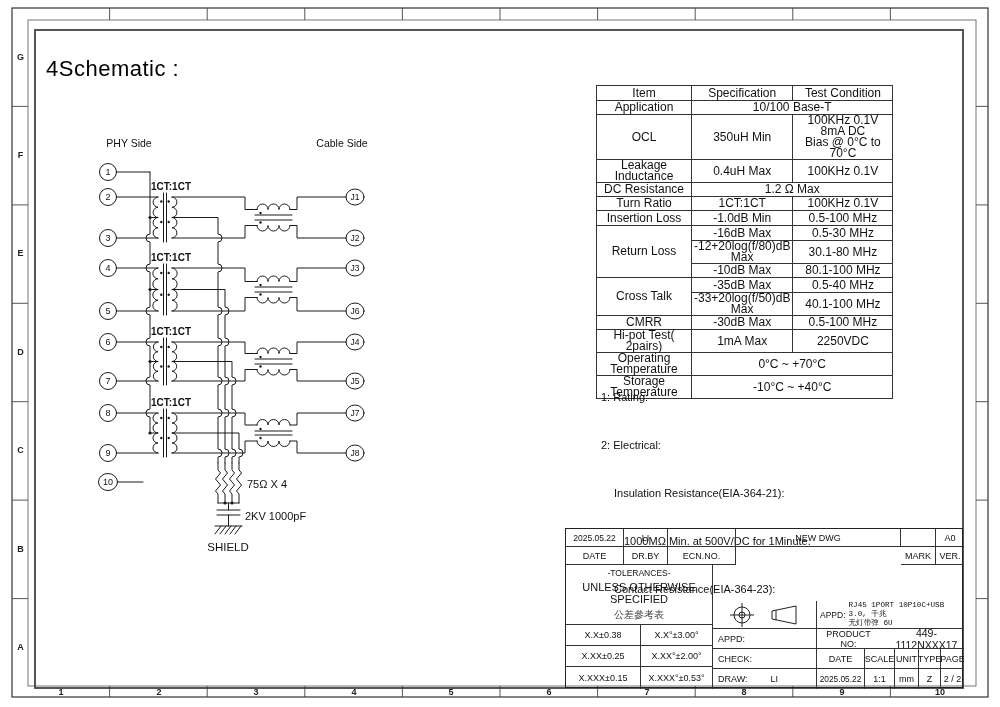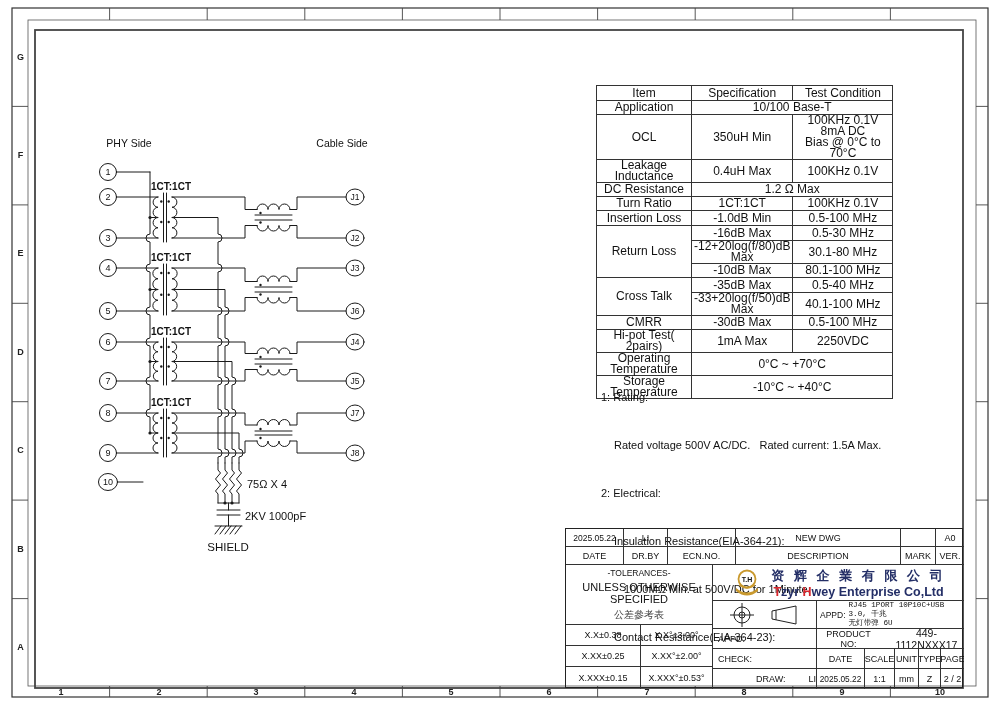--- a/index.html
+++ b/index.html
@@ -62,20 +62,21 @@
   <div class="zone-number" style="left:144px">2</div>
   <div class="zone-number" style="left:241px">3</div>
   <div class="zone-number" style="left:339px">4</div>
   <div class="zone-number" style="left:436px">5</div>
   <div class="zone-number" style="left:534px">6</div>
   <div class="zone-number" style="left:632px">7</div>
   <div class="zone-number" style="left:729px">8</div>
   <div class="zone-number" style="left:827px">9</div>
   <div class="zone-number" style="left:925px">10</div>
 
+  <div class="h1" style="left:46px;top:56px">4Schematic :</div>
 
   <svg class="frame-svg" style="left:85px;top:132px" width="310" height="440" viewBox="0 0 310 440" fill="none" stroke="#1a1a1a" stroke-width="1" stroke-linecap="round">
 
     <text x="44" y="15" font-size="10.5" text-anchor="middle" stroke="none">PHY Side</text>
     <text x="257" y="15" font-size="10.5" text-anchor="middle" stroke="none">Cable Side</text>
 
     <g>
       <circle cx="23" cy="40" r="8.5"></circle>
         <text x="23" y="43" font-size="9" text-anchor="middle" stroke="none">1</text>
         <path d="M31.5 40H65"></path>
@@ -328,21 +329,20 @@
         </tr>
     <tr class="rh">
           <td>Storage Temperature</td>
           <td colspan="2">-10°C ~ +40°C</td>
         </tr>
   </tbody>
     </table>
 
   <div class="usb">
     <div class="ind1">1: Rating:</div>
-    <div class="ind2">Rated voltage 500V AC/DC.   Rated current: 1.5A Max.</div>
     <div class="ind1">2: Electrical:</div>
     <div class="ind2">Insulation Resistance(EIA-364-21):</div>
     <div class="ind3">1000MΩ Min. at 500V/DC for 1Minute.</div>
     <div class="ind2">Contact Resistance(EIA-364-23):</div>
     
     
     
   </div>
 
   <div class="tblock">
@@ -350,21 +350,20 @@
     <div class="tb" style="left:0;top:0;width:58px;height:18px;font-size:8.5px">2025.05.22</div>
     <div class="tb" style="left:58px;top:0;width:44px;height:18px">LI</div>
     <div class="tb" style="left:102px;top:0;width:68px;height:18px"></div>
     <div class="tb" style="left:170px;top:0;width:165px;height:18px">NEW DWG</div>
     <div class="tb" style="left:335px;top:0;width:35px;height:18px"></div>
     <div class="tb last" style="left:370px;top:0;width:28px;height:18px">A0</div>
 
     <div class="tb" style="left:0;top:18px;width:58px;height:18px">DATE</div>
     <div class="tb" style="left:58px;top:18px;width:44px;height:18px">DR.BY</div>
     <div class="tb" style="left:102px;top:18px;width:68px;height:18px">ECN.NO.</div>
-    <div class="tb" style="left:170px;top:18px;width:165px;height:18px">DESCRIPTION</div>
     <div class="tb" style="left:335px;top:18px;width:35px;height:18px">MARK</div>
     <div class="tb last" style="left:370px;top:18px;width:28px;height:18px">VER.</div>
 
     <div class="tb" style="left:0;top:36px;width:147px;height:60px;flex-direction:column;justify-content:center;gap:3px">
       <div style="font-size:8.5px">-TOLERANCES-</div>
       <div style="font-size:11px">UNLESS OTHERWISE SPECIFIED</div>
       <div style="font-size:10px;color:#444">公差參考表</div>
     </div>
     <div class="tb" style="left:0;top:96px;width:75px;height:21px">
         <div class="tolpair">
@@ -396,32 +395,20 @@
           <span>±0.15</span>
         </div>
       </div>
     <div class="tb noline" style="left:75px;top:138px;width:72px;height:22px">
         <div class="tolpair">
           <span>X.XXX°</span>
           <span>±0.53°</span>
         </div>
       </div>
 
-    <div class="tb last company" style="left:147px;top:36px;width:251px;height:36px">
-      <svg width="34" height="32" viewBox="0 0 34 32">
-        <circle cx="16" cy="12" r="8.5" fill="none" stroke="#c9992e" stroke-width="1.8"></circle>
-        <text x="16" y="14.5" font-size="7" font-weight="bold" text-anchor="middle" fill="#c9992e">T.H</text>
-        <path d="M5 21 Q16 30 27 21 L27 24 Q16 33 5 24 Z" fill="#c9992e"></path>
-        <path d="M8 18 Q16 24 24 18" fill="none" stroke="#c9992e" stroke-width="1.5"></path>
-      </svg>
-      <div>
-        <div class="cn-name" style="color:#232e66">资 辉 企 業 有 限 公 司</div>
-        <div class="en-name" style="color:#232e66"><span style="color:#d8262c">T</span><span>zyr </span><span style="color:#d8262c">H</span><span>wey Enterprise Co,Ltd</span></div>
-      </div>
-    </div>
 
     <div class="tb" style="left:147px;top:72px;width:104px;height:28px">
       <svg width="90" height="24" viewBox="0 0 90 24" fill="none" stroke="#222" stroke-width="1">
         <circle cx="22" cy="12" r="8"></circle>
           <circle cx="22" cy="12" r="3"></circle>
         <path d="M10 12H34 M22 0V24"></path>
         <path d="M52 8 L76 3 L76 21 L52 16 Z"></path>
           <path d="M56 7.2 V16.8"></path>
       </svg>
     </div>
@@ -439,21 +426,21 @@
       <span style="font-size:10.5px">449-1112NXXX17</span>
     </div>
 
     <div class="tb" style="left:147px;top:120px;width:104px;height:20px;justify-content:flex-start;padding-left:5px">CHECK:</div>
     <div class="tb" style="left:251px;top:120px;width:48px;height:20px">DATE</div>
     <div class="tb" style="left:299px;top:120px;width:30px;height:20px">SCALE</div>
     <div class="tb" style="left:329px;top:120px;width:24px;height:20px">UNIT</div>
     <div class="tb" style="left:353px;top:120px;width:22px;height:20px">TYPE</div>
     <div class="tb last" style="left:375px;top:120px;width:23px;height:20px">PAGE</div>
 
-    <div class="tb noline" style="left:147px;top:140px;width:104px;height:20px;justify-content:flex-end;padding-left:5px;gap:23px">
+    <div class="tb noline" style="left:147px;top:140px;width:104px;height:20px;justify-content:flex-start;padding-left:5px;gap:23px">
       <span>DRAW:</span>
       <span>LI</span>
     </div>
     <div class="tb noline" style="left:251px;top:140px;width:48px;height:20px;font-size:8.3px">2025.05.22</div>
     <div class="tb noline" style="left:299px;top:140px;width:30px;height:20px">1:1</div>
     <div class="tb noline" style="left:329px;top:140px;width:24px;height:20px">mm</div>
     <div class="tb noline" style="left:353px;top:140px;width:22px;height:20px">Z</div>
     <div class="tb noline last" style="left:375px;top:140px;width:23px;height:20px">2 / 2</div>
   </div>
 

